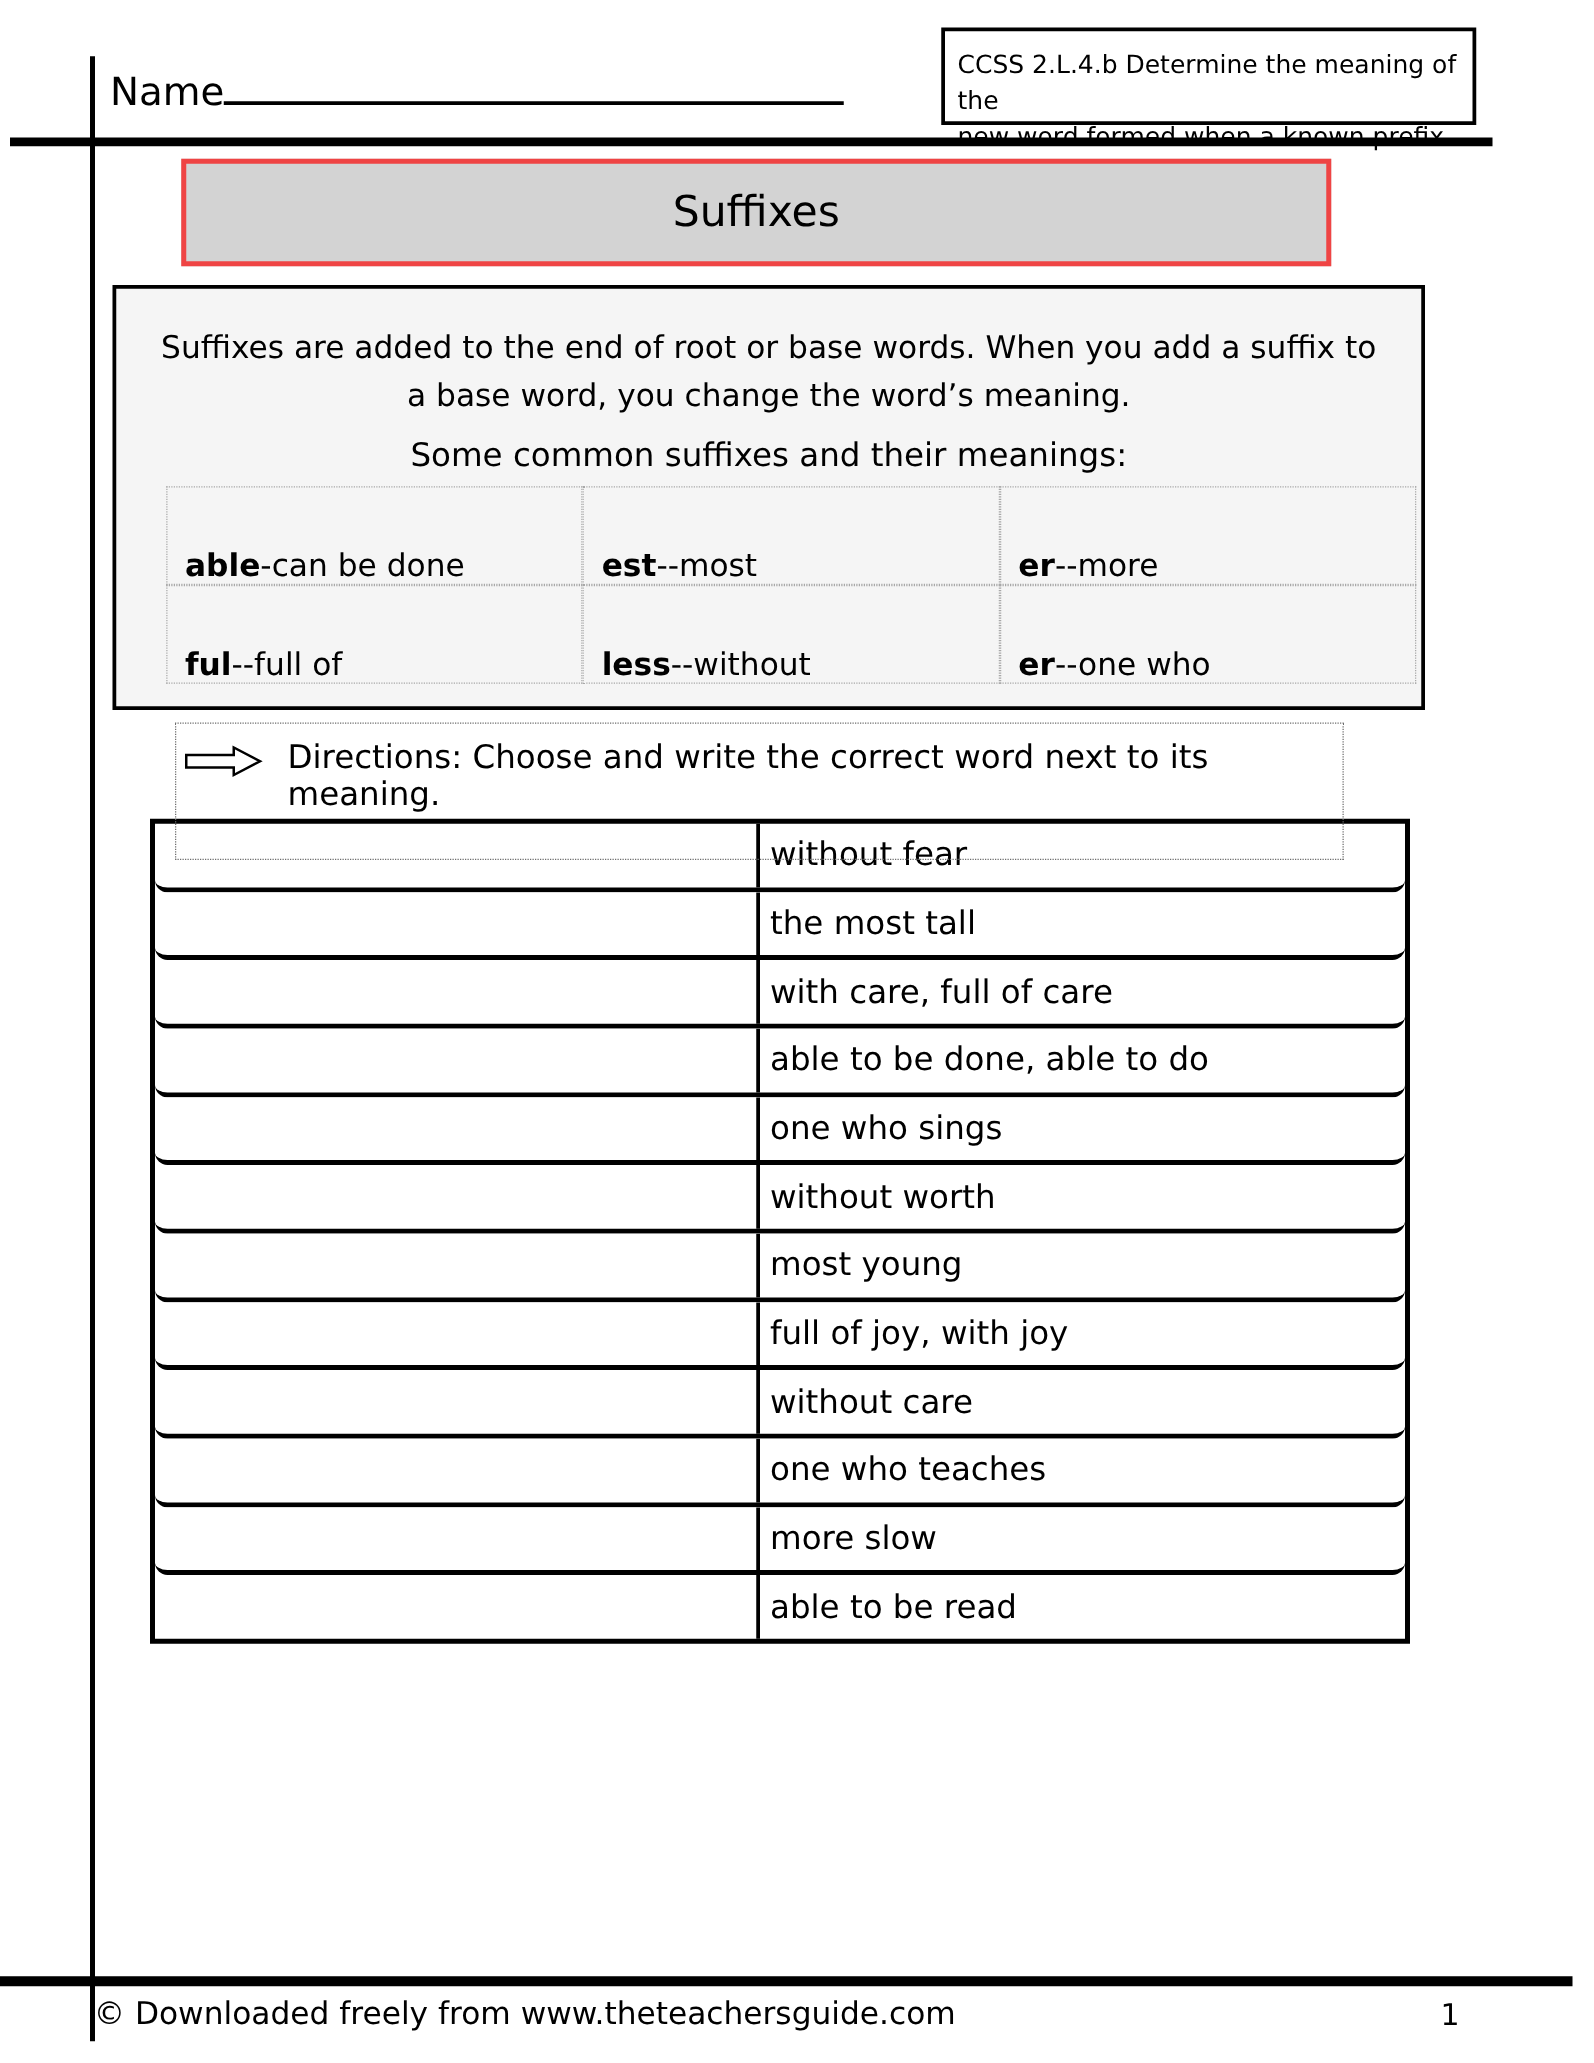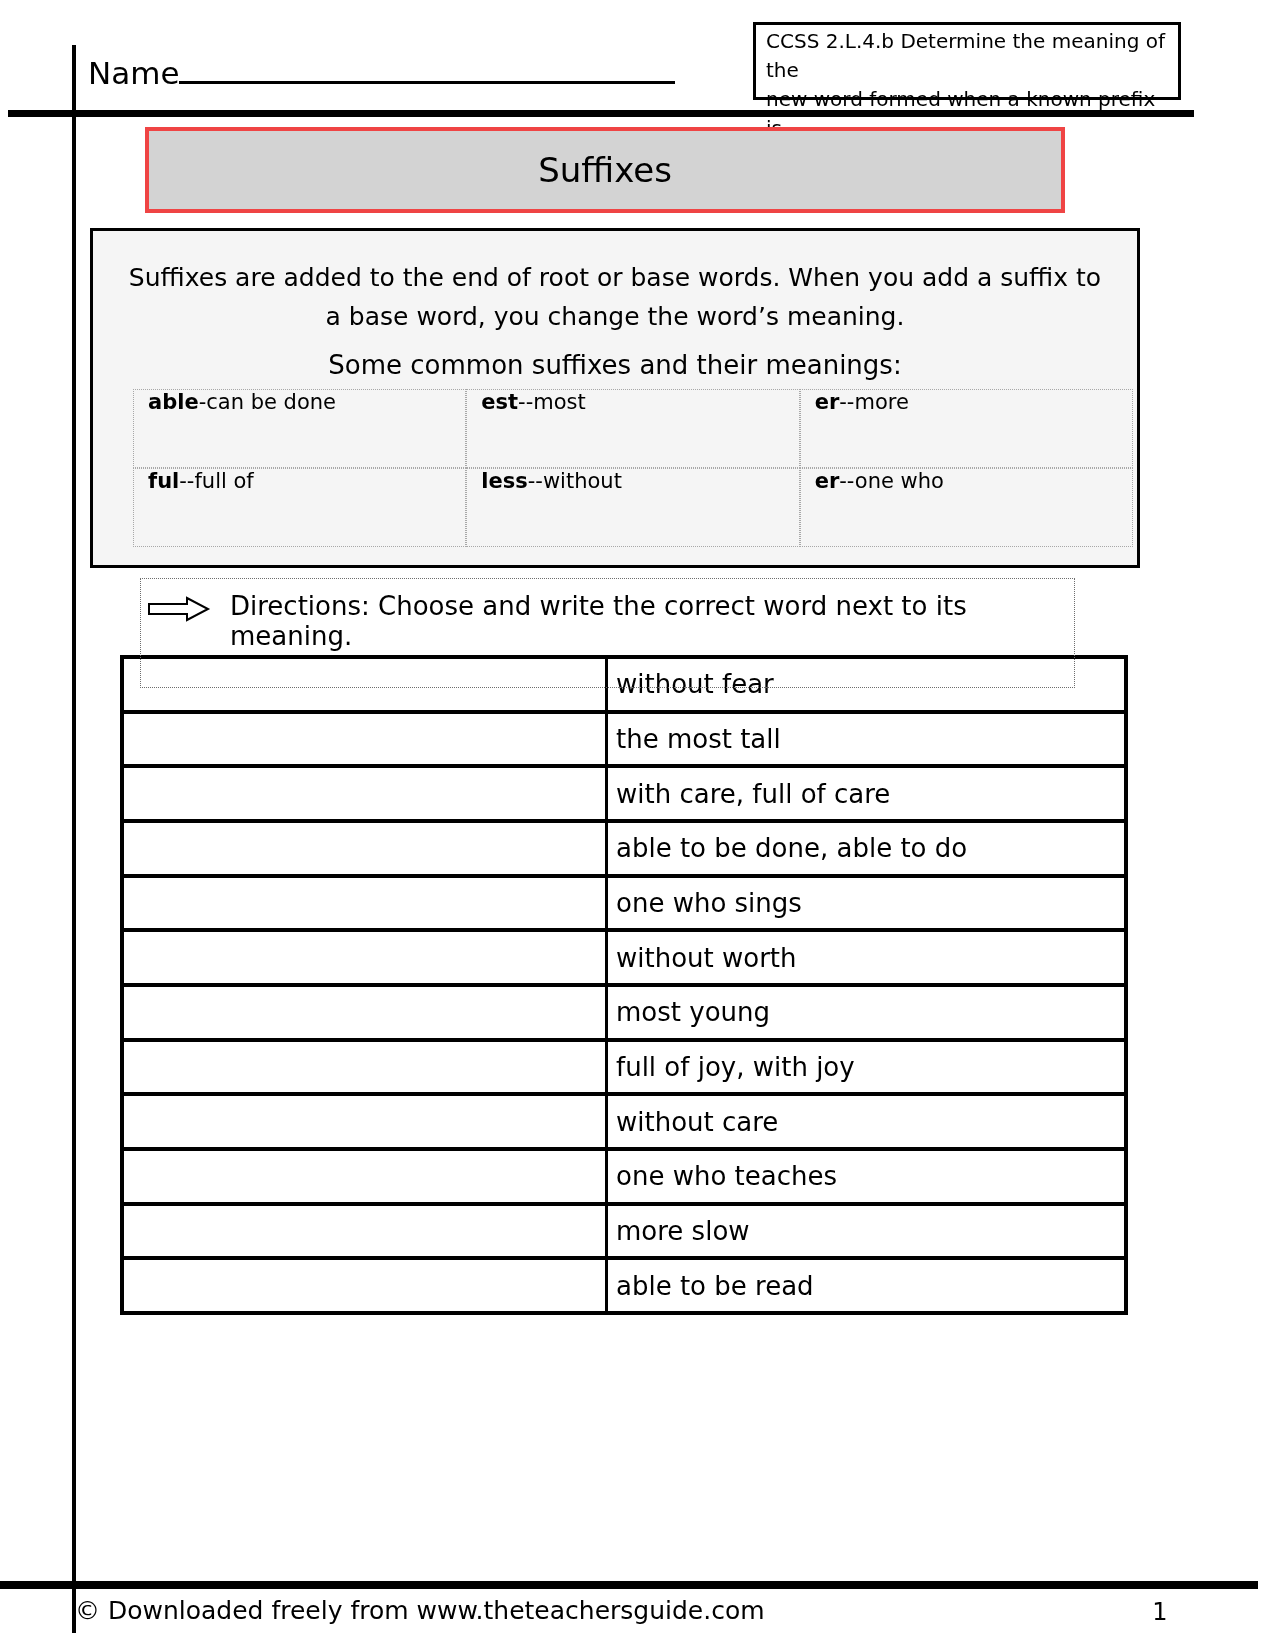--- a/index.html
+++ b/index.html
@@ -19,21 +19,21 @@
   .top-rule   { position: absolute; left: 8px;   top: 110px;  width: 1186px; height: 7px;    background: #000; }
   .bottom-rule{ position: absolute; left: 0px;   top: 1581px; width: 1258px; height: 8px;    background: #000; }
 
   
   .name-row { position: absolute; left: 88px; top: 48px; font-size: 31px; white-space: nowrap; }
   .name-line { display: inline-block; width: 496px; height: 36px; border-bottom: 3px solid #000; vertical-align: baseline; }
 
   
   .ccss-box {
     position: absolute; left: 753px; top: 22px; width: 428px; height: 78px;
-    border: 3px solid #000; padding: 2px 10px; font-size: 20px; line-height: 1.45;
+    border: 3px solid #000; padding: 12px 10px; font-size: 20px; line-height: 1.45;
     background: #fff;
   }
 
   
   .title-bar {
     position: absolute; left: 145px; top: 127px; width: 920px; height: 86px;
     background: #d3d3d3; border: 4px solid #ef4444;
     display: flex; align-items: center; justify-content: center;
     font-size: 34px;
   }
@@ -43,41 +43,41 @@
     position: absolute; left: 90px; top: 228px; width: 1050px; height: 340px;
     background: #f5f5f5; border: 3px solid #000;
   }
   .intro { margin-top: 28px; text-align: center; font-size: 25px; line-height: 1.55; }
   .subheading { margin-top: 13px; text-align: center; font-size: 26px; }
   .suffix-grid {
     position: absolute; left: 40px; top: 158px; width: 1000px; height: 158px;
     display: grid; grid-template-columns: repeat(3, 1fr); grid-template-rows: repeat(2, 1fr);
   }
   .suffix-cell {
-    border: 1px dotted #a8a8a8; display: flex; align-items: flex-start;
-    padding-left: 14px; font-size: 21px; background: #f5f5f5;
+    border: 1px dotted #a8a8a8; display: flex; align-items: flex-end;
+    padding-left: 14px; font-size: 25px; background: #f5f5f5;
   }
   .suffix-cell b { font-weight: bold; }
 
   
   .directions-box {
     position: absolute; left: 140px; top: 578px; width: 935px; height: 110px;
     border: 1px dotted #6e6e6e; background: transparent; z-index: 5;
     display: flex; align-items: flex-start; gap: 19px; padding: 12px 0 0 6px;
     font-size: 26px;
   }
   .arrow-icon { flex: 0 0 auto; margin-top: 4px; }
 
   
   .match-table {
     position: absolute; left: 120px; top: 655px; width: 1008px; height: 660px;
     border: 4px solid #000; display: flex; flex-direction: column; z-index: 1;
     background: #fff;
   }
-  .trow { flex: 1; display: flex; border-bottom: 4px solid #000; }
+  .trow { flex: 1; display: flex; border-bottom: 4px solid #000; border-radius: 10px; }
   .trow:last-child { border-bottom: none; }
   .answer-cell { width: 484px; border-right: 3px solid #000; }
   .meaning-cell { flex: 1; display: flex; align-items: center; padding-left: 8px; font-size: 26px; }
 
   
   .word-bank {
     position: absolute; left: 90px; top: 1330px; width: 1090px; height: 240px;
     display: grid; grid-template-columns: repeat(4, 1fr); grid-template-rows: repeat(3, 1fr);
   }
   .bank-cell {

